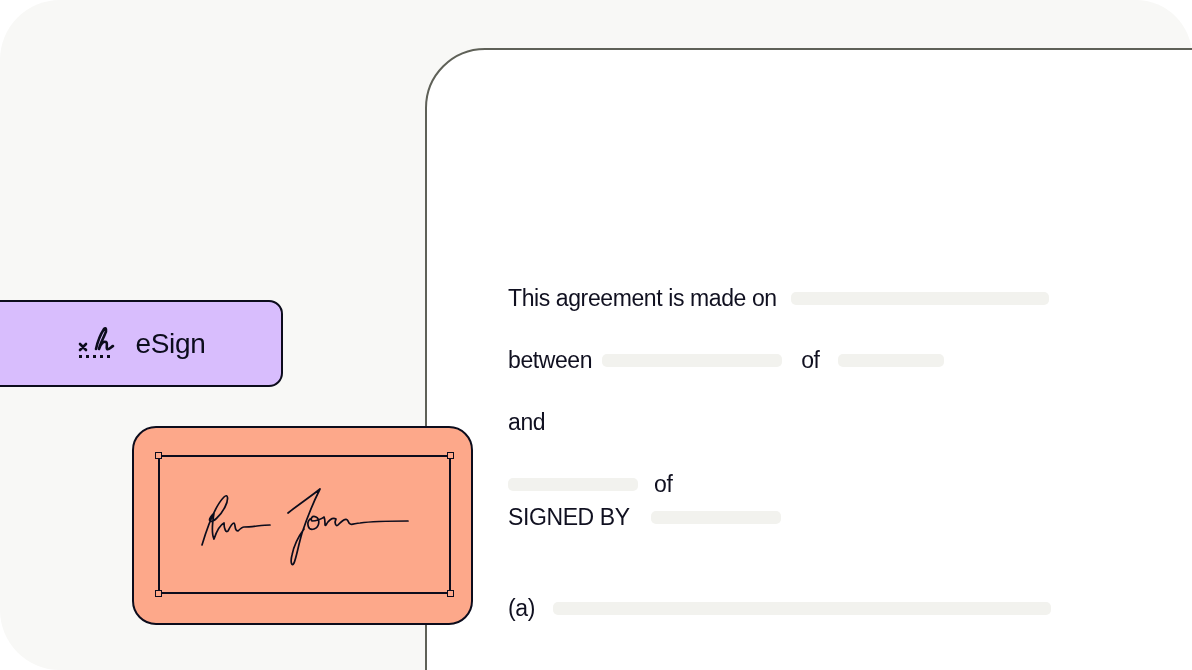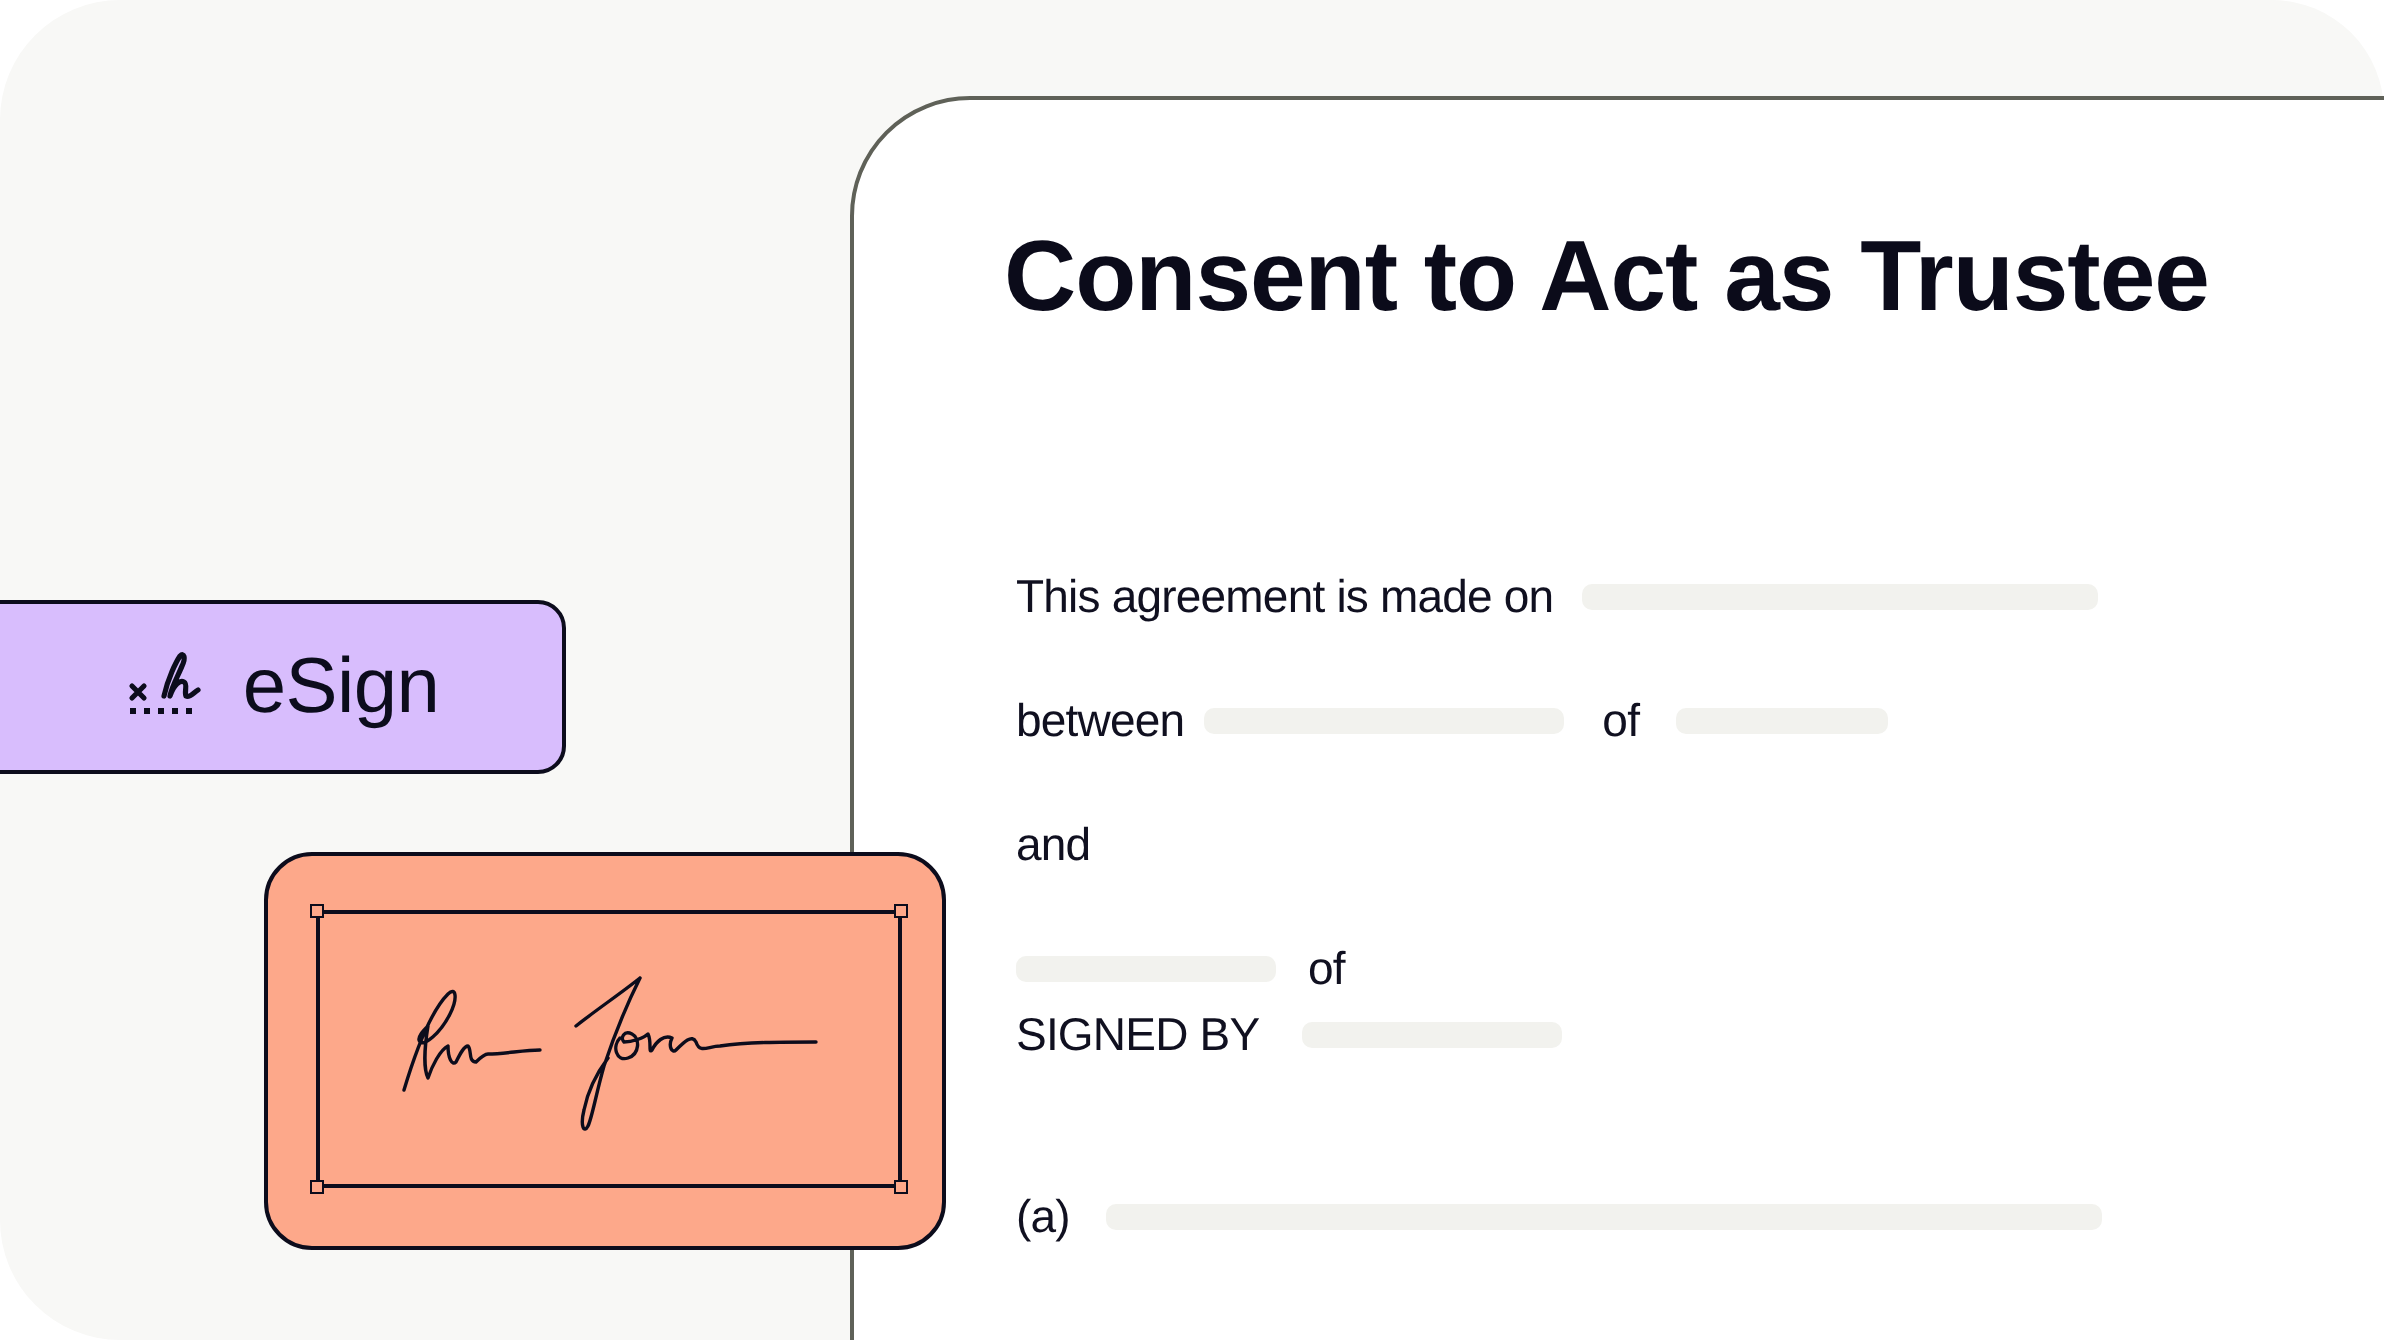--- a/index.html
+++ b/index.html
@@ -3,34 +3,34 @@
   <meta charset="utf-8">
   <style>
     html, body { margin: 0; padding: 0; background: #ffffff; }
     body { width: 1192px; height: 670px; position: relative; overflow: hidden; font-family: "Liberation Sans", sans-serif; color: #0d0d1c; }
     .canvas { position: absolute; left: 0; top: 0; width: 1192px; height: 670px; background: #f8f8f6; border-radius: 44px 44px 44px 0; border-bottom-left-radius: 60px; border-top-left-radius: 60px; border-top-right-radius: 56px; border-bottom-right-radius: 0; overflow: hidden; }
     .doc { position: absolute; left: 425px; top: 48px; width: 800px; height: 700px; background: #ffffff; border: 2px solid #5f6158; border-top-left-radius: 60px; box-sizing: border-box; }
     .title { position: absolute; left: 502px; top: 100px; width: 680px; font-family: "Liberation Sans", sans-serif; font-weight: 700; font-size: 50px; line-height: 76px; letter-spacing: -0.5px; color: #0b0b1a; margin: 0; }
     .line { position: absolute; left: 508px; height: 30px; display: flex; align-items: center; font-size: 23px; color: #101020; letter-spacing: -0.4px; white-space: nowrap; }
     .blank { display: inline-block; height: 13px; background: #f2f2ee; border-radius: 5px; }
     .esign { position: absolute; left: -20px; top: 300px; width: 303px; height: 87px; background: #d8bdfd; border: 2px solid #0c0c1c; border-radius: 14px; box-sizing: border-box; display: flex; align-items: center; justify-content: center; padding-left: 20px; gap: 14px; }
-    .esign-label { font-size: 39px; color: #0c0c1c; letter-spacing: -0.3px; }
+    .esign-label { font-size: 28px; color: #0c0c1c; letter-spacing: -0.3px; }
     .sigcard { position: absolute; left: 132px; top: 426px; width: 341px; height: 199px; background: #fda88a; border: 2px solid #0c0c1c; border-radius: 24px; box-sizing: border-box; }
     .sigframe { position: absolute; left: 24px; top: 27px; width: 293px; height: 139px; border: 2px solid #0c0c1c; box-sizing: border-box; }
     .handle { position: absolute; width: 7px; height: 7px; border: 1.5px solid #0c0c1c; background: #fda88a; box-sizing: border-box; }
   </style>
 </head>
 <body>
 
 <div class="canvas"></div>
 
 <div class="doc"></div>
 
 <h1 class="title">
-  <span>Consent to Act as Trustee</span><br>
+  <br>
 </h1>
 
 <div class="line" style="top:283px;">
   <span>This agreement is made on</span>
   <span class="blank" style="width:258px;margin-left:14px;"></span>
 </div>
 
 <div class="line" style="top:345px;">
   <span>between</span>
   <span class="blank" style="width:180px;margin-left:10px;"></span>

